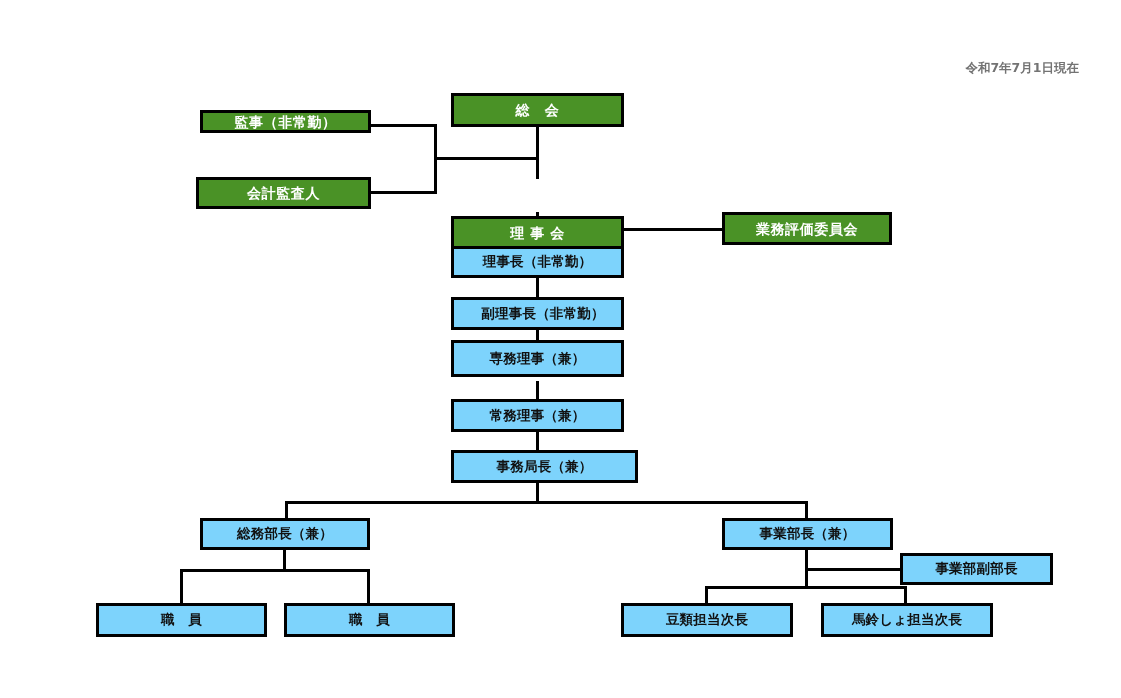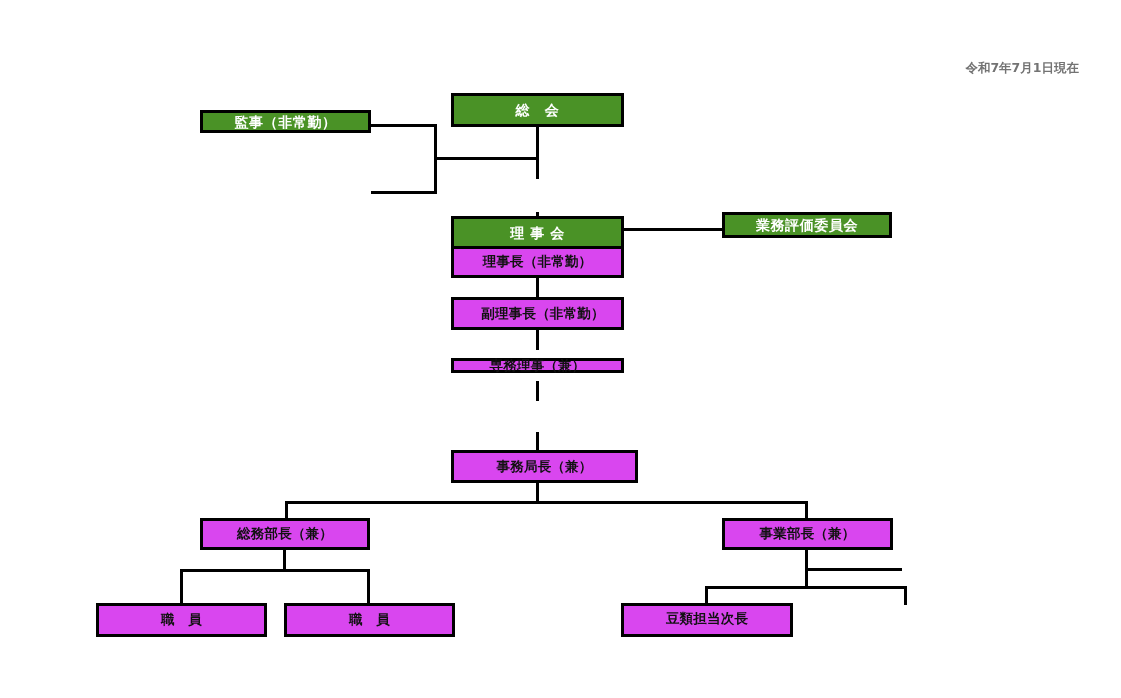--- a/index.html
+++ b/index.html
@@ -41,21 +41,21 @@
     color: #737373;
     white-space: pre;
     text-align: center;
   }
 
   
   .node {
     position: absolute;
     box-sizing: border-box;
     border: 3px solid #000000;
-    background: #d946ef;
+    background: #7dd3fc;
     color: #111111;
     display: flex;
     align-items: center;
     justify-content: center;
     font-size: 13.5px;
     font-weight: bold;
     line-height: 1;
     white-space: pre;
     letter-spacing: 0.2px;
   }
@@ -115,61 +115,73 @@
   <div class="conn" style="left:904px; top:586px; width:3px; height:19px;"></div>
 
   <div class="node green" style="left:451px; top:93px; width:173px; height:34px;">
     <span>総　会</span>
   </div>
 
   <div class="node green" style="left:200px; top:110px; width:171px; height:23px;">
     <span>監事（非常勤）</span>
   </div>
 
+  <div class="node green" style="left:196px; top:177px; width:175px; height:32px;">
+    <span>会計監査人</span>
+  </div>
 
   <div class="node green" style="left:451px; top:179px; width:173px; height:33px;margin-top:37px;">
     <span>理 事 会</span>
   </div>
 
-  <div class="node green" style="left:722px; top:212px; width:170px; height:26px;">
+  <div class="node green" style="left:722px; top:212px; width:170px; height:33px;">
     <span>業務評価委員会</span>
   </div>
 
   <div class="node" style="left:451px; top:246px; width:173px; height:32px;">
     <span>理事長（非常勤）</span>
   </div>
 
   <div class="node" style="left:451px; top:297px; width:173px; height:33px;padding-left:11px;">
     <span>副理事長（非常勤）</span>
   </div>
 
-  <div class="node" style="left:451px; top:358px; width:173px; height:15px;">
+  <div class="node" style="left:451px; top:340px; width:173px; height:37px;">
     <span>専務理事（兼）</span>
   </div>
 
+  <div class="node" style="left:451px; top:399px; width:173px; height:33px;">
+    <span>常務理事（兼）</span>
+  </div>
 
   <div class="node" style="left:451px; top:450px; width:187px; height:33px;">
     <span>事務局長（兼）</span>
   </div>
 
   <div class="node" style="left:722px; top:518px; width:171px; height:32px;">
     <span>事業部長（兼）</span>
   </div>
 
   <div class="node" style="left:200px; top:518px; width:170px; height:32px;">
     <span>総務部長（兼）</span>
   </div>
 
+  <div class="node" style="left:900px; top:553px; width:153px; height:32px;">
+    <span>事業部副部長</span>
+  </div>
 
   <div class="node" style="left:96px; top:603px; width:171px; height:34px;">
     <span>職　員</span>
   </div>
 
   <div class="node" style="left:284px; top:603px; width:171px; height:34px;">
     <span>職　員</span>
   </div>
 
-  <div class="node" style="left:621px; top:603px; width:172px; height:34px;font-family:Liberation Mono, monospace;">
+  <div class="node" style="left:621px; top:603px; width:172px; height:34px;">
     <span>豆類担当次長</span>
   </div>
 
+  <div class="node" style="left:821px; top:603px; width:172px; height:34px;">
+    <span>馬鈴しょ担当次長</span>
+  </div>
 
 </div>
 
 </body></html>

